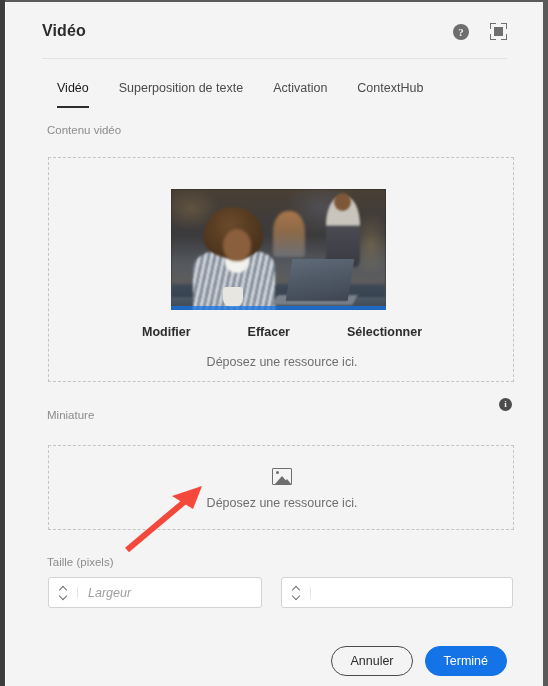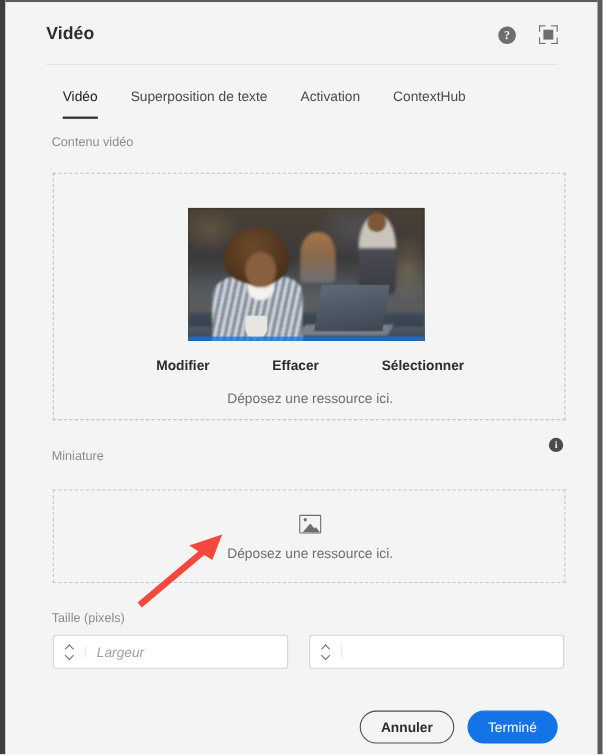--- a/index.html
+++ b/index.html
@@ -483,21 +483,20 @@
     box-sizing: border-box;
     display: inline-flex;
     align-items: center;
     justify-content: center;
     padding: 0 18px;
   }
   .btn-secondary {
     background: transparent;
     border: 1px solid #4b4b4b;
     color: #2c2c2c;
-    font-weight: bold;
   }
   .btn-primary {
     background: #1473e6;
     border: 1px solid #1473e6;
     color: #ffffff;
   }
 
   
   .annotation-arrow {
     position: absolute;

